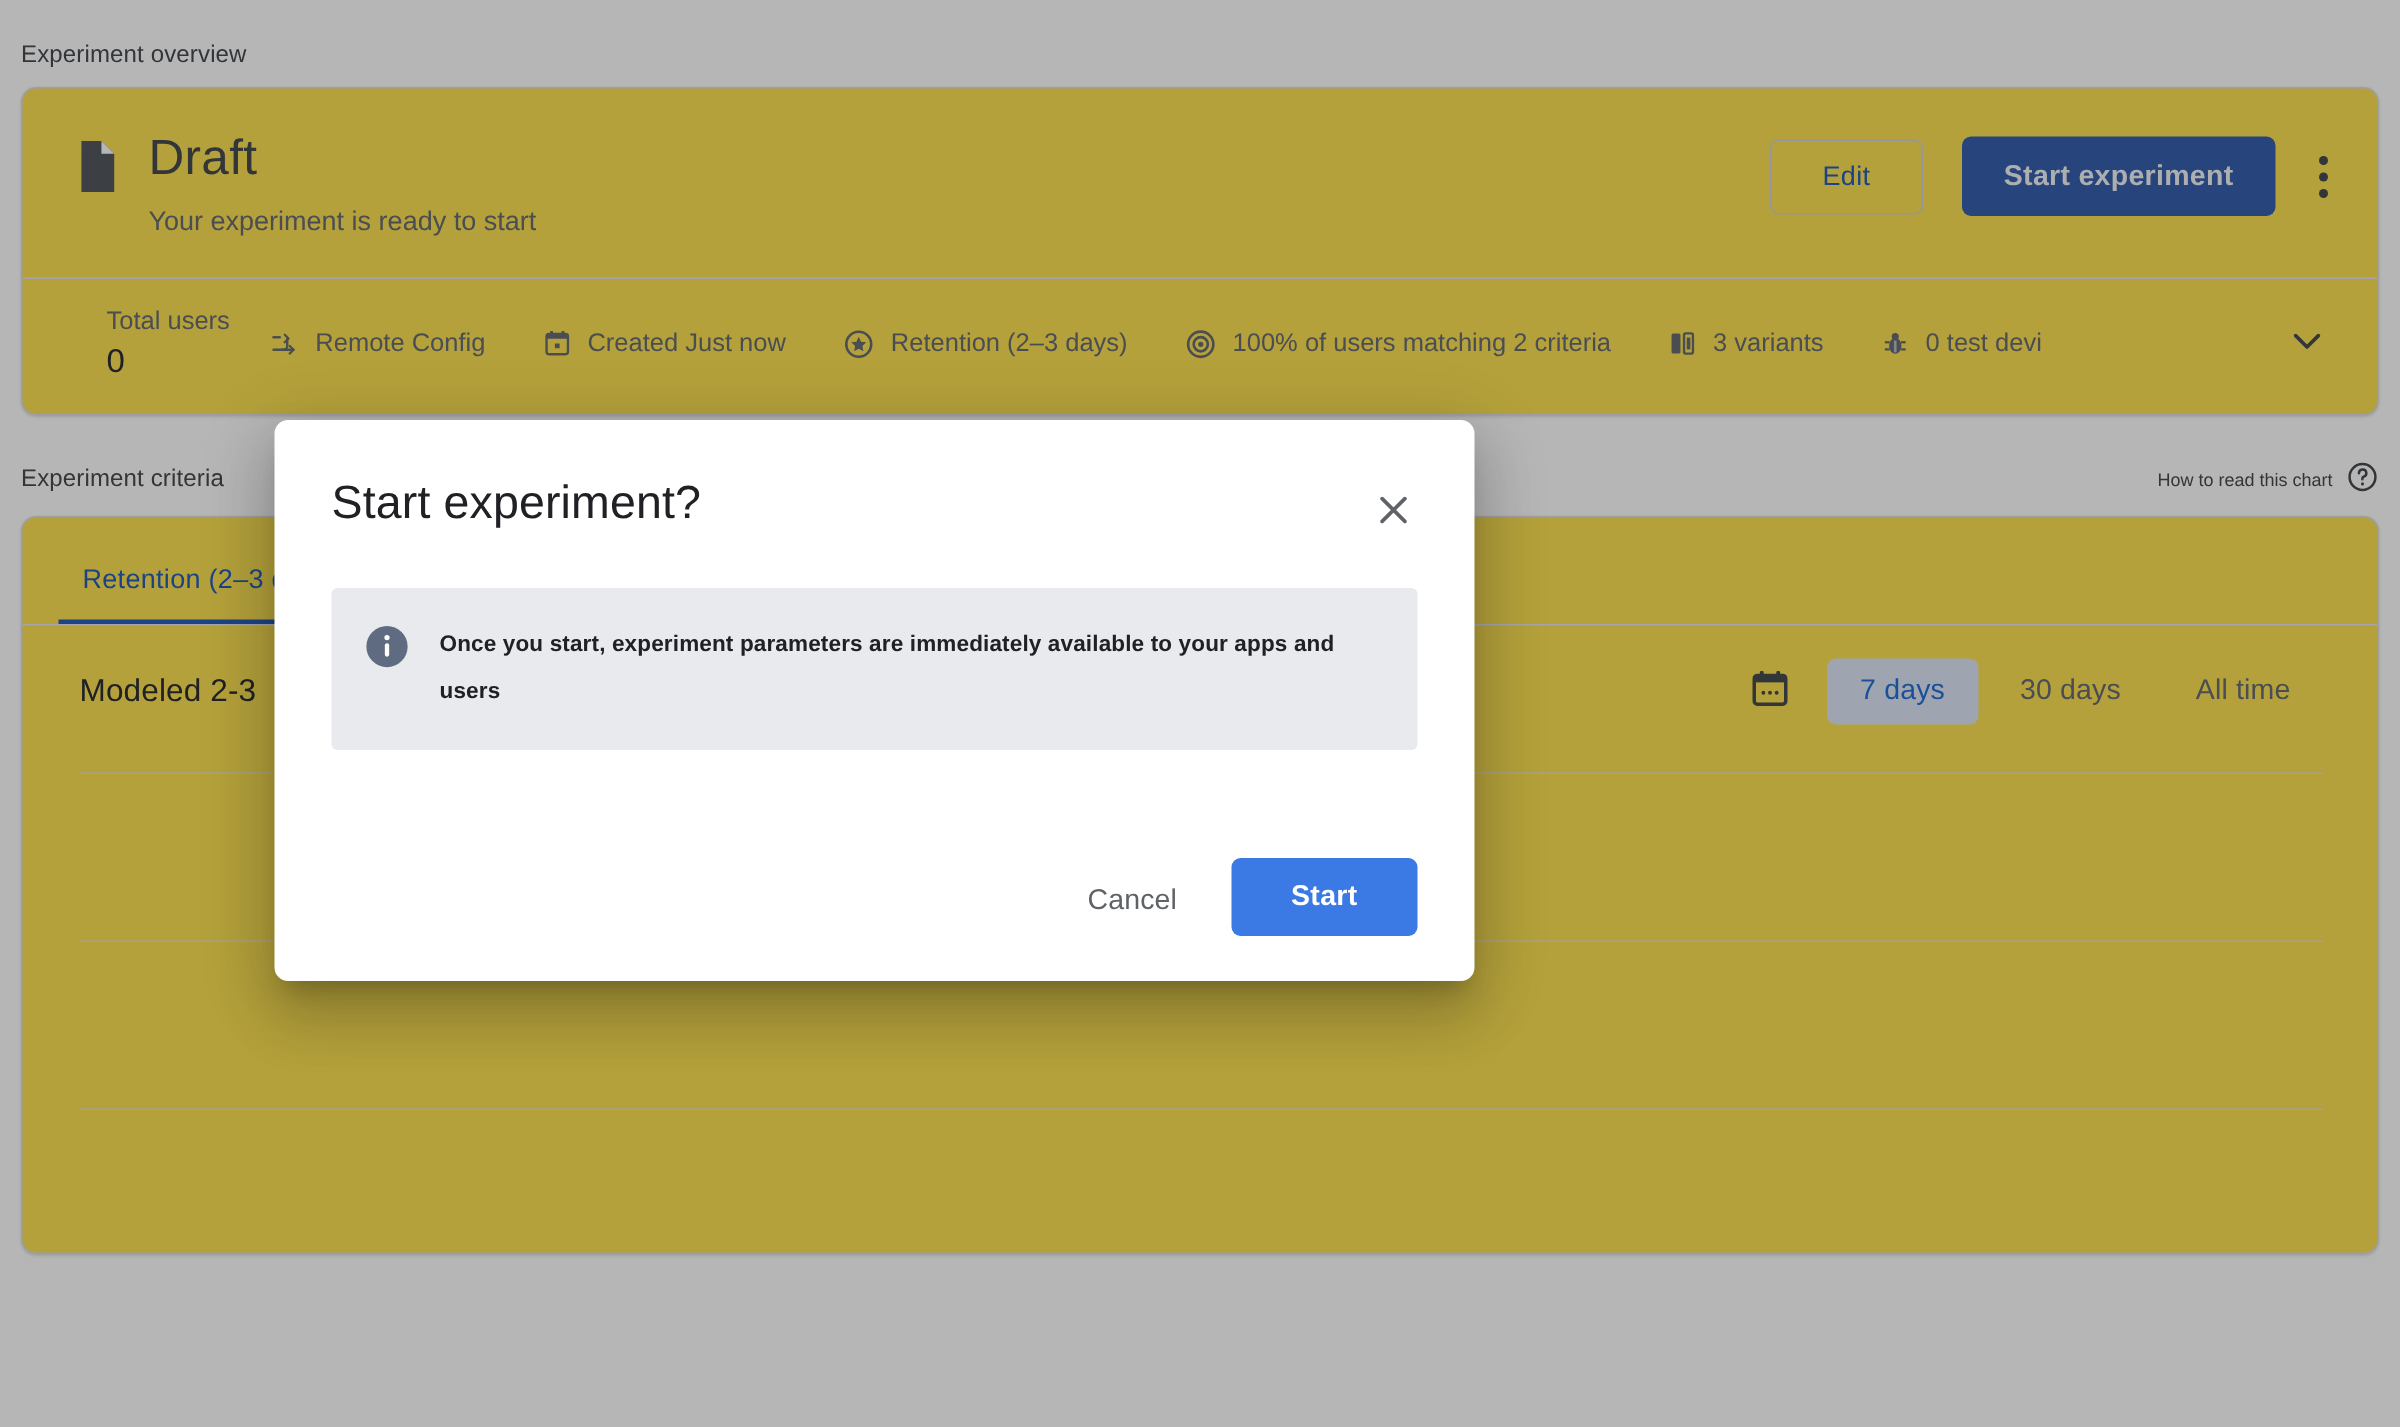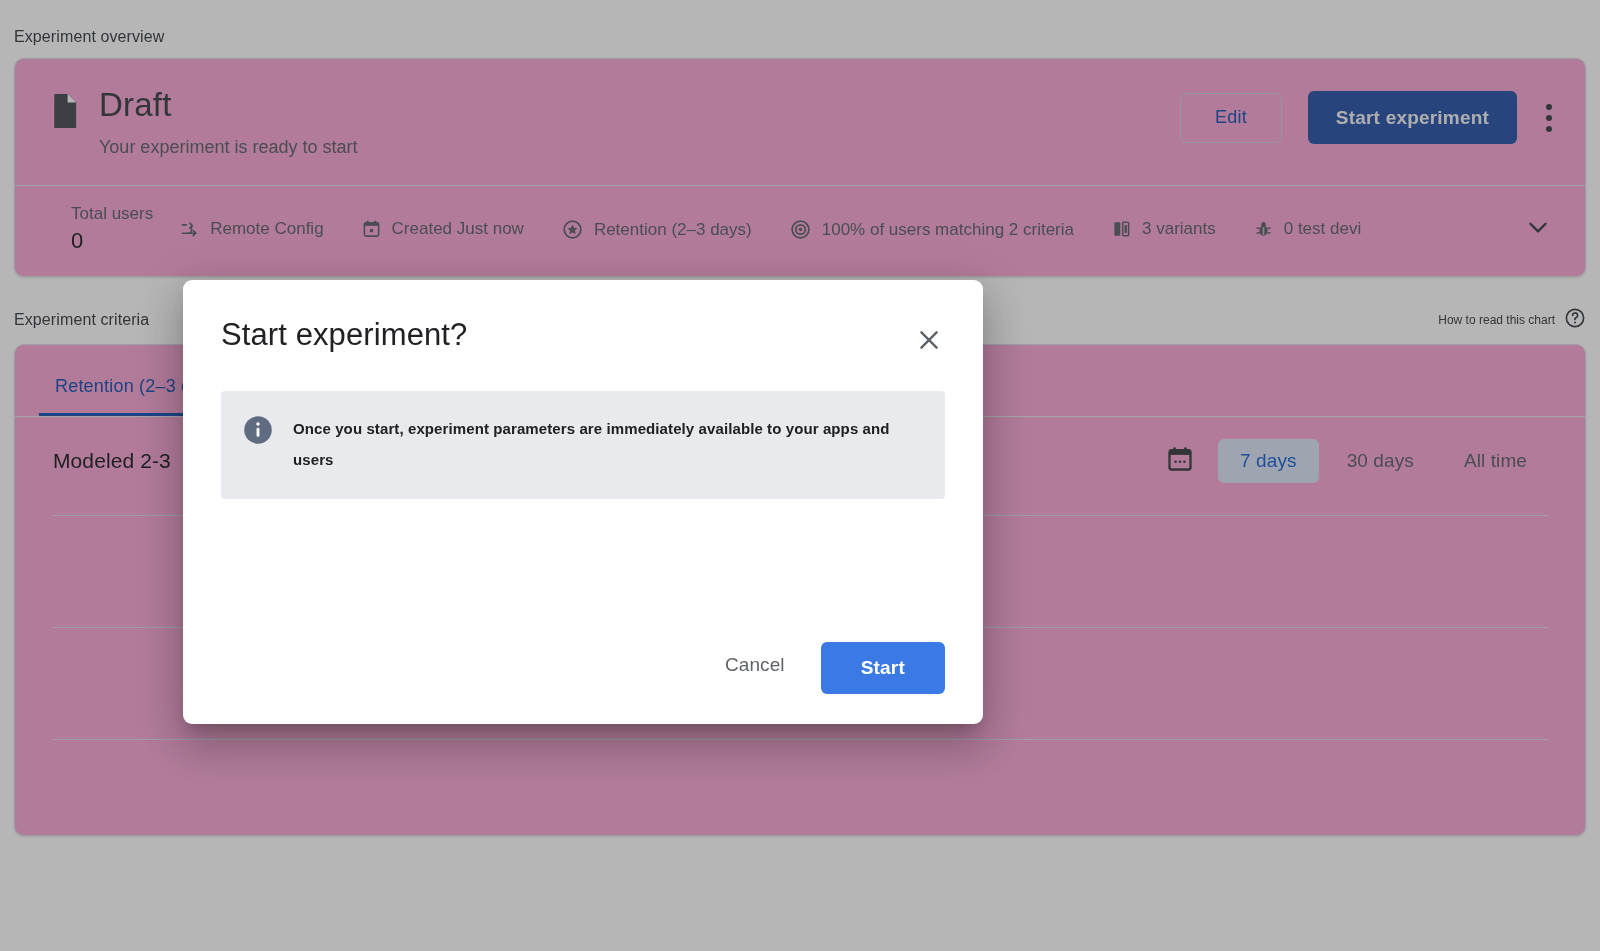--- a/index.html
+++ b/index.html
@@ -27,21 +27,21 @@
   .section-title {
     font-size: 16px;
     color: #3c4043;
     font-weight: 400;
     padding: 28px 0 12px 14px;
     letter-spacing: .1px;
   }
 
   .card {
     margin: 0 14px;
-    background: #f9a8d4;
+    background: #fde047;
     border: 1px solid #dadce0;
     border-radius: 10px;
     box-shadow: 0 1px 2px rgba(60,64,67,.18);
   }
 
   
   #overview-card { margin-top: 0; }
 
   .overview-head {
     display: flex;
@@ -146,21 +146,21 @@
   }
   .total-users .tu-value {
     font-size: 22px;
     color: #202124;
     line-height: 28px;
     margin-top: 2px;
   }
 
   .meta-item {
     display: flex;
-    align-items: flex-end;
+    align-items: flex-start;
     gap: 11px;
     font-size: 17px;
     color: #5f6368;
     white-space: nowrap;
     margin-right: 38px;
     flex: 0 0 auto;
   }
   .meta-item svg { flex: 0 0 auto; display:block; }
 
   .chev {
@@ -267,21 +267,21 @@
     background: rgba(32,33,36,.33);
     z-index: 50;
   }
 
   
   #dialog {
     position: absolute;
     left: 183px;
     top: 280px;
     width: 800px;
-    height: 444px;
+    height: 374px;
     background: #ffffff;
     border-radius: 9px;
     box-shadow: 0 11px 15px -7px rgba(0,0,0,.2),
                 0 24px 38px 3px rgba(0,0,0,.14),
                 0 9px 46px 8px rgba(0,0,0,.12);
     z-index: 60;
     padding: 36px 38px 30px 38px;
     display: flex;
     flex-direction: column;
   }
@@ -319,21 +319,21 @@
     font-size: 15px;
     line-height: 31px;
     color: #202124;
     font-weight: 700;
     letter-spacing: .1px;
   }
 
   .dlg-actions {
     margin-top: auto;
     display: flex;
-    align-items: flex-start;
+    align-items: flex-end;
     justify-content: flex-end;
     gap: 14px;
   }
   .btn-text {
     background: transparent;
     border: none;
     font-family: inherit;
     font-size: 19px;
     color: #5f6368;
     padding: 12px 22px;

